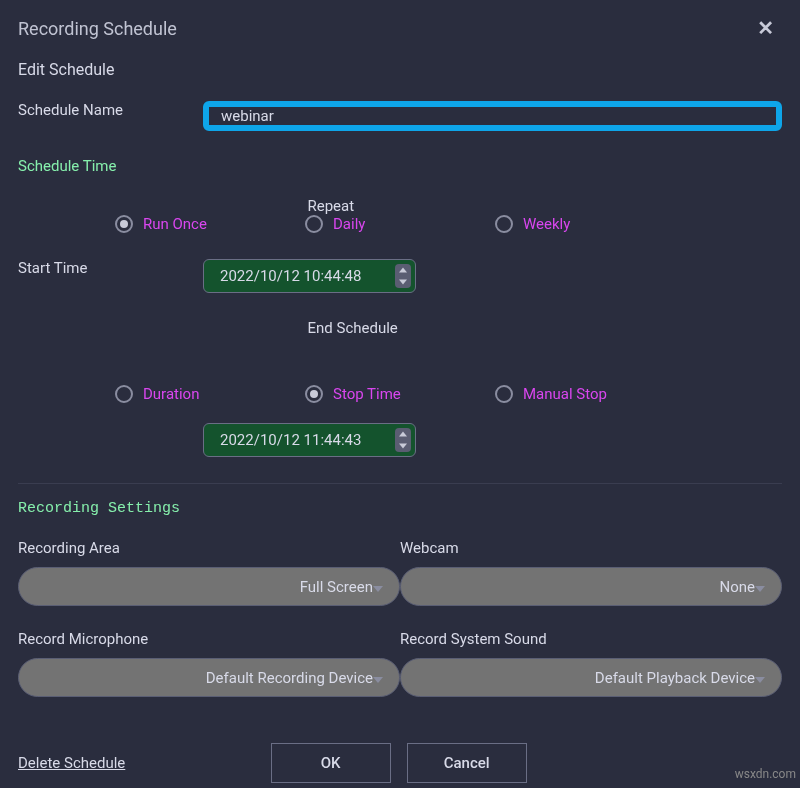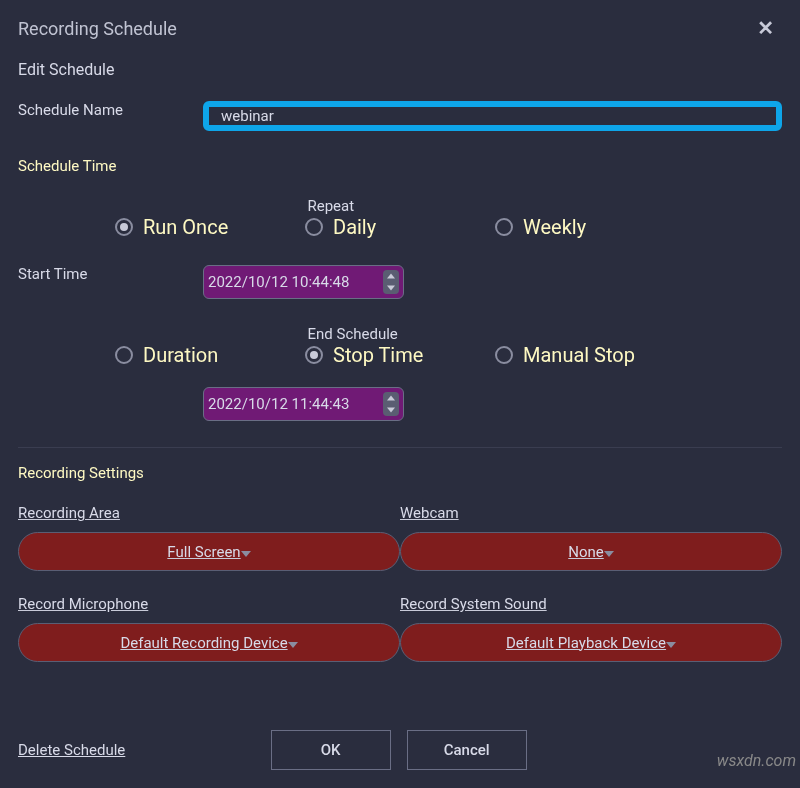--- a/index.html
+++ b/index.html
@@ -59,21 +59,21 @@
       background: #2a2d3e;
       border: 6px solid #0ea5e9;
       border-radius: 6px;
       padding: 0 12px;
       color: #d8dae8;
       font-size: 15px;
       outline: none;
     }
     .section-head {
       font-size: 15px;
-      color: #fef9c3;
+      color: #86efac;
       margin: 8px 0 22px 0;
     }
     .divider {
       border-top: 1px solid #3a3d50;
       margin: 6px 0 22px 0;
     }
     .radio-row {
       display: flex;
       align-items: center;
       flex-direction: column;
@@ -100,30 +100,30 @@
       justify-content: center;
     }
     .radio-circle.selected::after {
       content: '';
       width: 8px;
       height: 8px;
       background: #c8cad8;
       border-radius: 50%;
     }
     .radio-label {
-      font-size: 20px;
-      color: #fef9c3;
+      font-size: 15px;
+      color: #d946ef;
     }
     .datetime-field {
       display: flex;
       align-items: center;
-      background: #701a75;
+      background: #14532d;
       border: 1px solid #6a6e85;
       border-radius: 6px;
-      padding: 4px 4px 4px 4px;
+      padding: 4px 4px 4px 16px;
       gap: 30px;
     }
     .datetime-text {
       font-size: 15px;
       color: #d8dae8;
       padding-right: 4px;
     }
     .spinner {
       display: flex;
       flex-direction: column;
@@ -139,38 +139,37 @@
       cursor: pointer;
     }
     .spinner-btn svg {
       width: 8px;
       height: 6px;
       fill: #c8cad8;
     }
     .two-col {
       display: flex;
       margin-bottom: 24px;
-      text-decoration: underline;
     }
     .col {
       flex: 1;
     }
     .col-label {
       font-size: 15px;
       color: #d8dae8;
       margin-bottom: 10px;
     }
     .dropdown {
-      background: #7f1d1d;
+      background: #737373;
       border: 1px solid #5a5e74;
       border-radius: 20px;
       padding: 9px 16px;
       display: flex;
       align-items: center;
-      justify-content: center;
+      justify-content: flex-end;
       cursor: pointer;
     }
     .dropdown-text {
       font-size: 15px;
       color: #d8dae8;
     }
     .dropdown-caret svg {
       width: 10px;
       height: 6px;
       fill: #8a8da0;
@@ -199,25 +198,24 @@
       border: 1px solid #6a6e85;
       border-radius: 0;
       color: #d8dae8;
       font-size: 15px;
       font-weight: 500;
       text-align: center;
       cursor: pointer;
     }
     .watermark {
       position: fixed;
-      bottom: 18px;
+      bottom: 7px;
       right: 4px;
-      font-size: 16px;
+      font-size: 12px;
       color: #888;
-      font-style: italic;
     }
   </style>
 </head>
 <body>
 
 <div class="dialog">
   <div class="titlebar">
     <span>Recording Schedule</span>
     <span class="close-x">✕</span>
   </div>
@@ -262,21 +260,21 @@
             </div>
           <div class="spinner-btn">
               <svg viewBox="0 0 10 6">
                 <path d="M0 0 L5 6 L10 0 Z"></path>
               </svg>
             </div>
         </div>
       </div>
     </div>
 
-    <div class="form-row radio-row" style="margin-bottom:20px;">
+    <div class="form-row radio-row" style="margin-bottom:20px;gap:48px;">
       <div class="form-label">End Schedule</div>
       <div class="radio-group">
         <div class="radio-item">
           <span class="radio-circle"></span>
           <span class="radio-label">Duration</span>
         </div>
         <div class="radio-item">
           <span class="radio-circle selected"></span>
           <span class="radio-label">Stop Time</span>
         </div>
@@ -300,21 +298,21 @@
           <div class="spinner-btn">
               <svg viewBox="0 0 10 6">
                 <path d="M0 0 L5 6 L10 0 Z"></path>
               </svg>
             </div>
         </div>
       </div>
     </div>
 
     <div class="divider"></div>
-    <div class="section-head" style="margin-top:-6px;">Recording Settings</div>
+    <div class="section-head" style="margin-top:-6px;font-family:Liberation Mono, monospace;">Recording Settings</div>
 
     <div class="two-col">
       <div class="col">
         <div class="col-label">Recording Area</div>
         <div class="dropdown">
           <span class="dropdown-text">Full Screen</span>
           <span class="dropdown-caret"><svg viewBox="0 0 10 6">
                 <path d="M0 0 L5 6 L10 0 Z"></path>
               </svg></span>
         </div>

